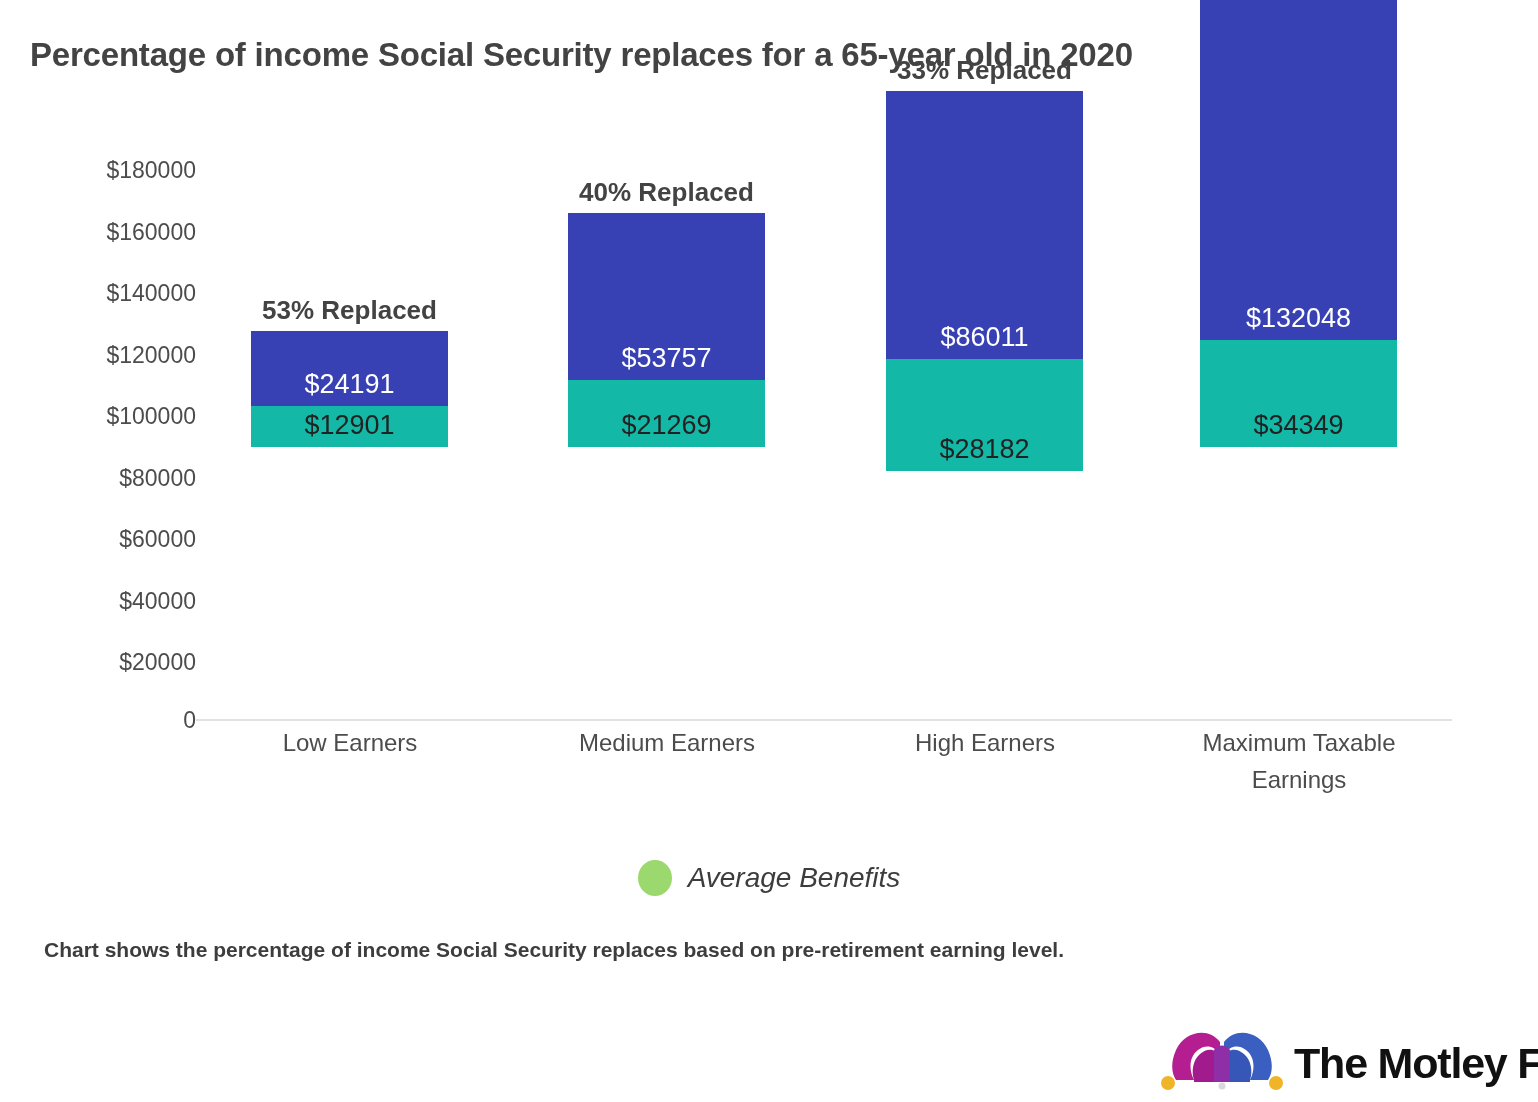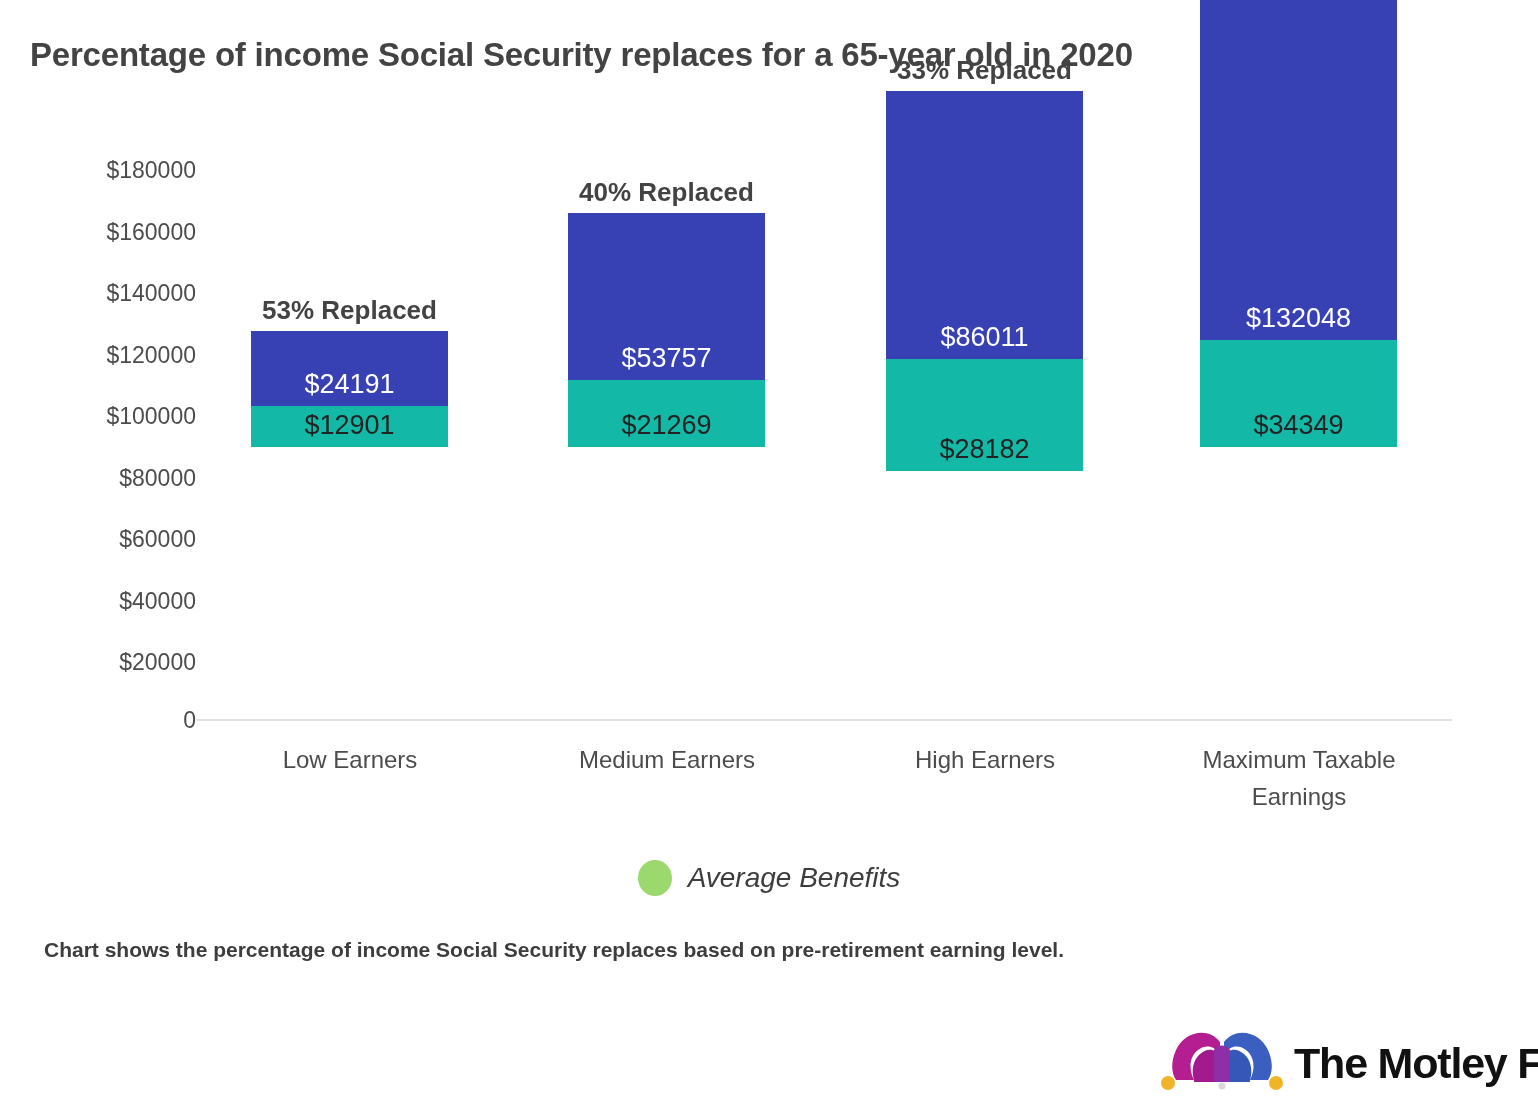--- a/index.html
+++ b/index.html
@@ -99,21 +99,21 @@
     left: -40px;
     width: 277px;
     text-align: center;
     font-size: 26px;
     font-weight: bold;
     color: #434343;
     white-space: nowrap;
   }
   .cat-label {
     position: absolute;
-    top: 741px;
+    top: 724px;
     width: 260px;
     text-align: center;
     font-size: 24px;
     color: #4c4c4c;
     line-height: 37px;
   }
 
   
   #legend {
     position: absolute;

